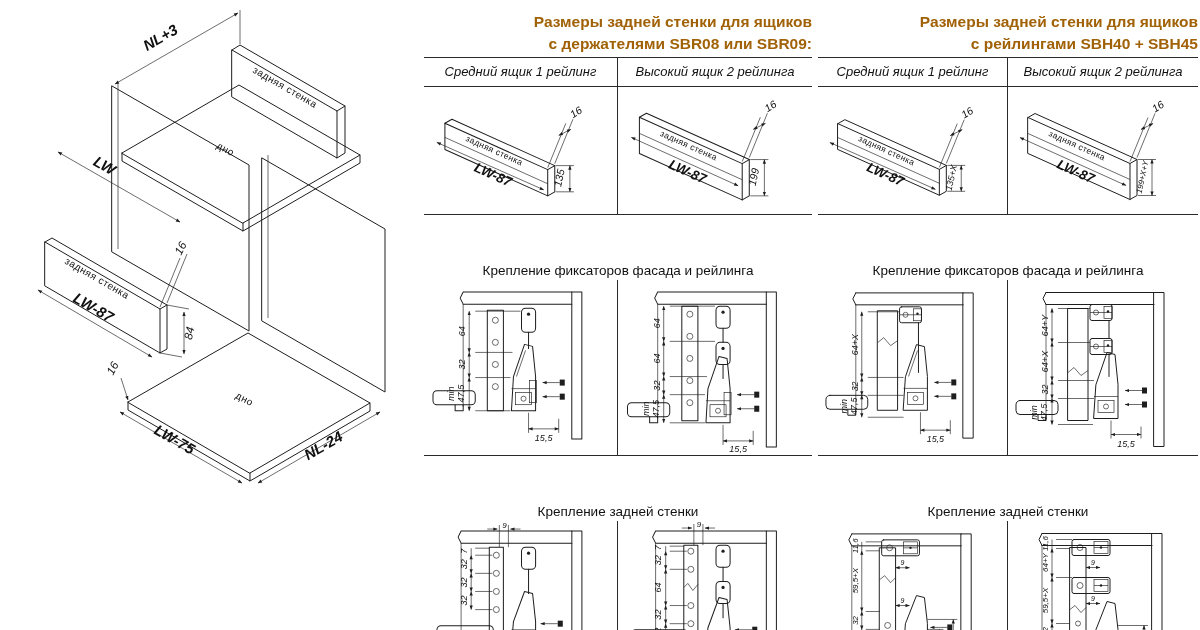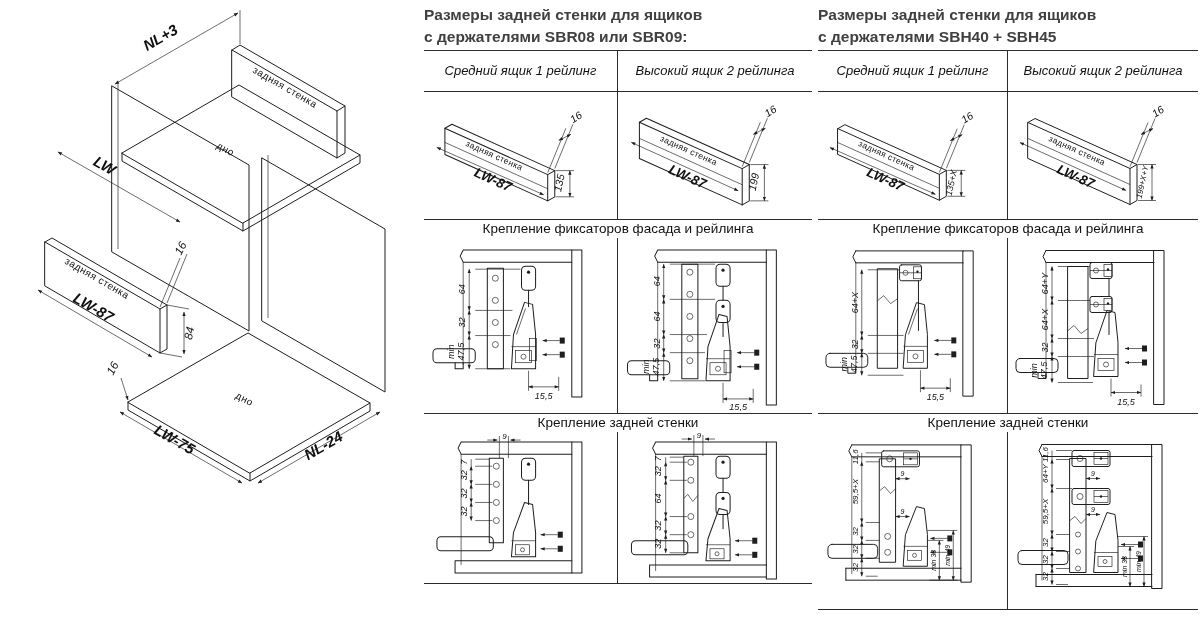--- a/index.html
+++ b/index.html
@@ -2,34 +2,34 @@
 <html><head>
 <meta charset="utf-8">
 <style>
   html,body{margin:0;padding:0;background:#fff;}
   .sheet{position:relative;width:1200px;height:630px;background:#fff;overflow:hidden;
          font-family:"Liberation Sans",sans-serif;color:#111;}
   .iso-wrap{position:absolute;left:0;top:0;width:420px;height:630px;}
   .col{position:absolute;top:0;box-sizing:border-box;}
   .col.mid{left:424px;width:388px;}
   .col.rgt{left:818px;width:380px;}
-  .ttl{padding-top:4px;height:46px;text-align:left;font-weight:bold;
-       font-size:15.5px;line-height:1.45;color:#404040;}
+  .ttl{padding-top:11px;height:46px;text-align:right;font-weight:bold;
+       font-size:15.5px;line-height:1.45;color:#a16207;}
   .row{display:flex;box-sizing:border-box;}
-  .row-hdr{border-top:1.2px solid #2a2a2a;border-bottom:1.2px solid #2a2a2a;height:42px;}
+  .row-hdr{border-top:1.2px solid #2a2a2a;border-bottom:1.2px solid #2a2a2a;height:30px;}
   .hdr-cell{flex:1 1 50%;box-sizing:border-box;display:flex;flex-direction:column;justify-content:center;
             text-align:center;font-style:italic;font-size:13px;line-height:1.4;}
   .row .cell-l{border-right:1.2px solid #2a2a2a;}
   .row-panels{height:128px;border-bottom:1.2px solid #2a2a2a;}
   .row-fix{height:176px;border-bottom:1.2px solid #2a2a2a;}
   .row-back{height:152px;border-bottom:1.2px solid #2a2a2a;}
   .row-back.tall{height:178px;}
   .dcell{flex:1 1 50%;box-sizing:border-box;display:flex;align-items:flex-start;justify-content:center;}
   .dcell svg{display:block;width:100%;height:100%;}
-  .subtitle{height:18px;line-height:18px;text-align:center;font-size:13.5px;color:#111;}
+  .subtitle{height:18px;line-height:18px;text-align:center;font-size:13.5px;color:#111;margin-top:47px;}
   
   .s{stroke:#1e1e1e;stroke-width:1;fill:none;stroke-linecap:round;stroke-linejoin:round;}
   .th{stroke:#1e1e1e;stroke-width:0.65;fill:none;}
   .fl{fill:#1e1e1e;stroke:none;}
   text{fill:#111;stroke:none;}
   .td{font:italic 9px "Liberation Sans",sans-serif;text-anchor:middle;}
   .td8{font:italic 8px "Liberation Sans",sans-serif;text-anchor:middle;}
   .td7{font:italic 7px "Liberation Sans",sans-serif;text-anchor:middle;}
   .td10{font:italic 10.5px "Liberation Sans",sans-serif;text-anchor:middle;}
   .td11{font:italic 11.5px "Liberation Sans",sans-serif;text-anchor:middle;}
@@ -323,21 +323,21 @@
           <text class="td" transform="translate(41,93) rotate(-90)">32</text>
           <text class="td" transform="translate(41,111) rotate(-90)">32</text>
         </svg>
       </div>
     </div>
   </section>
 
   <section class="col rgt">
     <div class="ttl">
       <div>Размеры задней стенки для ящиков</div>
-      <div>с держателями SBH40 + SBH45</div>
+      <div>с рейлингами SBH40 + SBH45</div>
     </div>
     <div class="row row-hdr">
       <div class="hdr-cell cell-l">
         <div>Средний ящик 1 рейлинг</div>
       </div>
       <div class="hdr-cell">
         <div>Высокий ящик 2 рейлинга</div>
       </div>
     </div>
 

